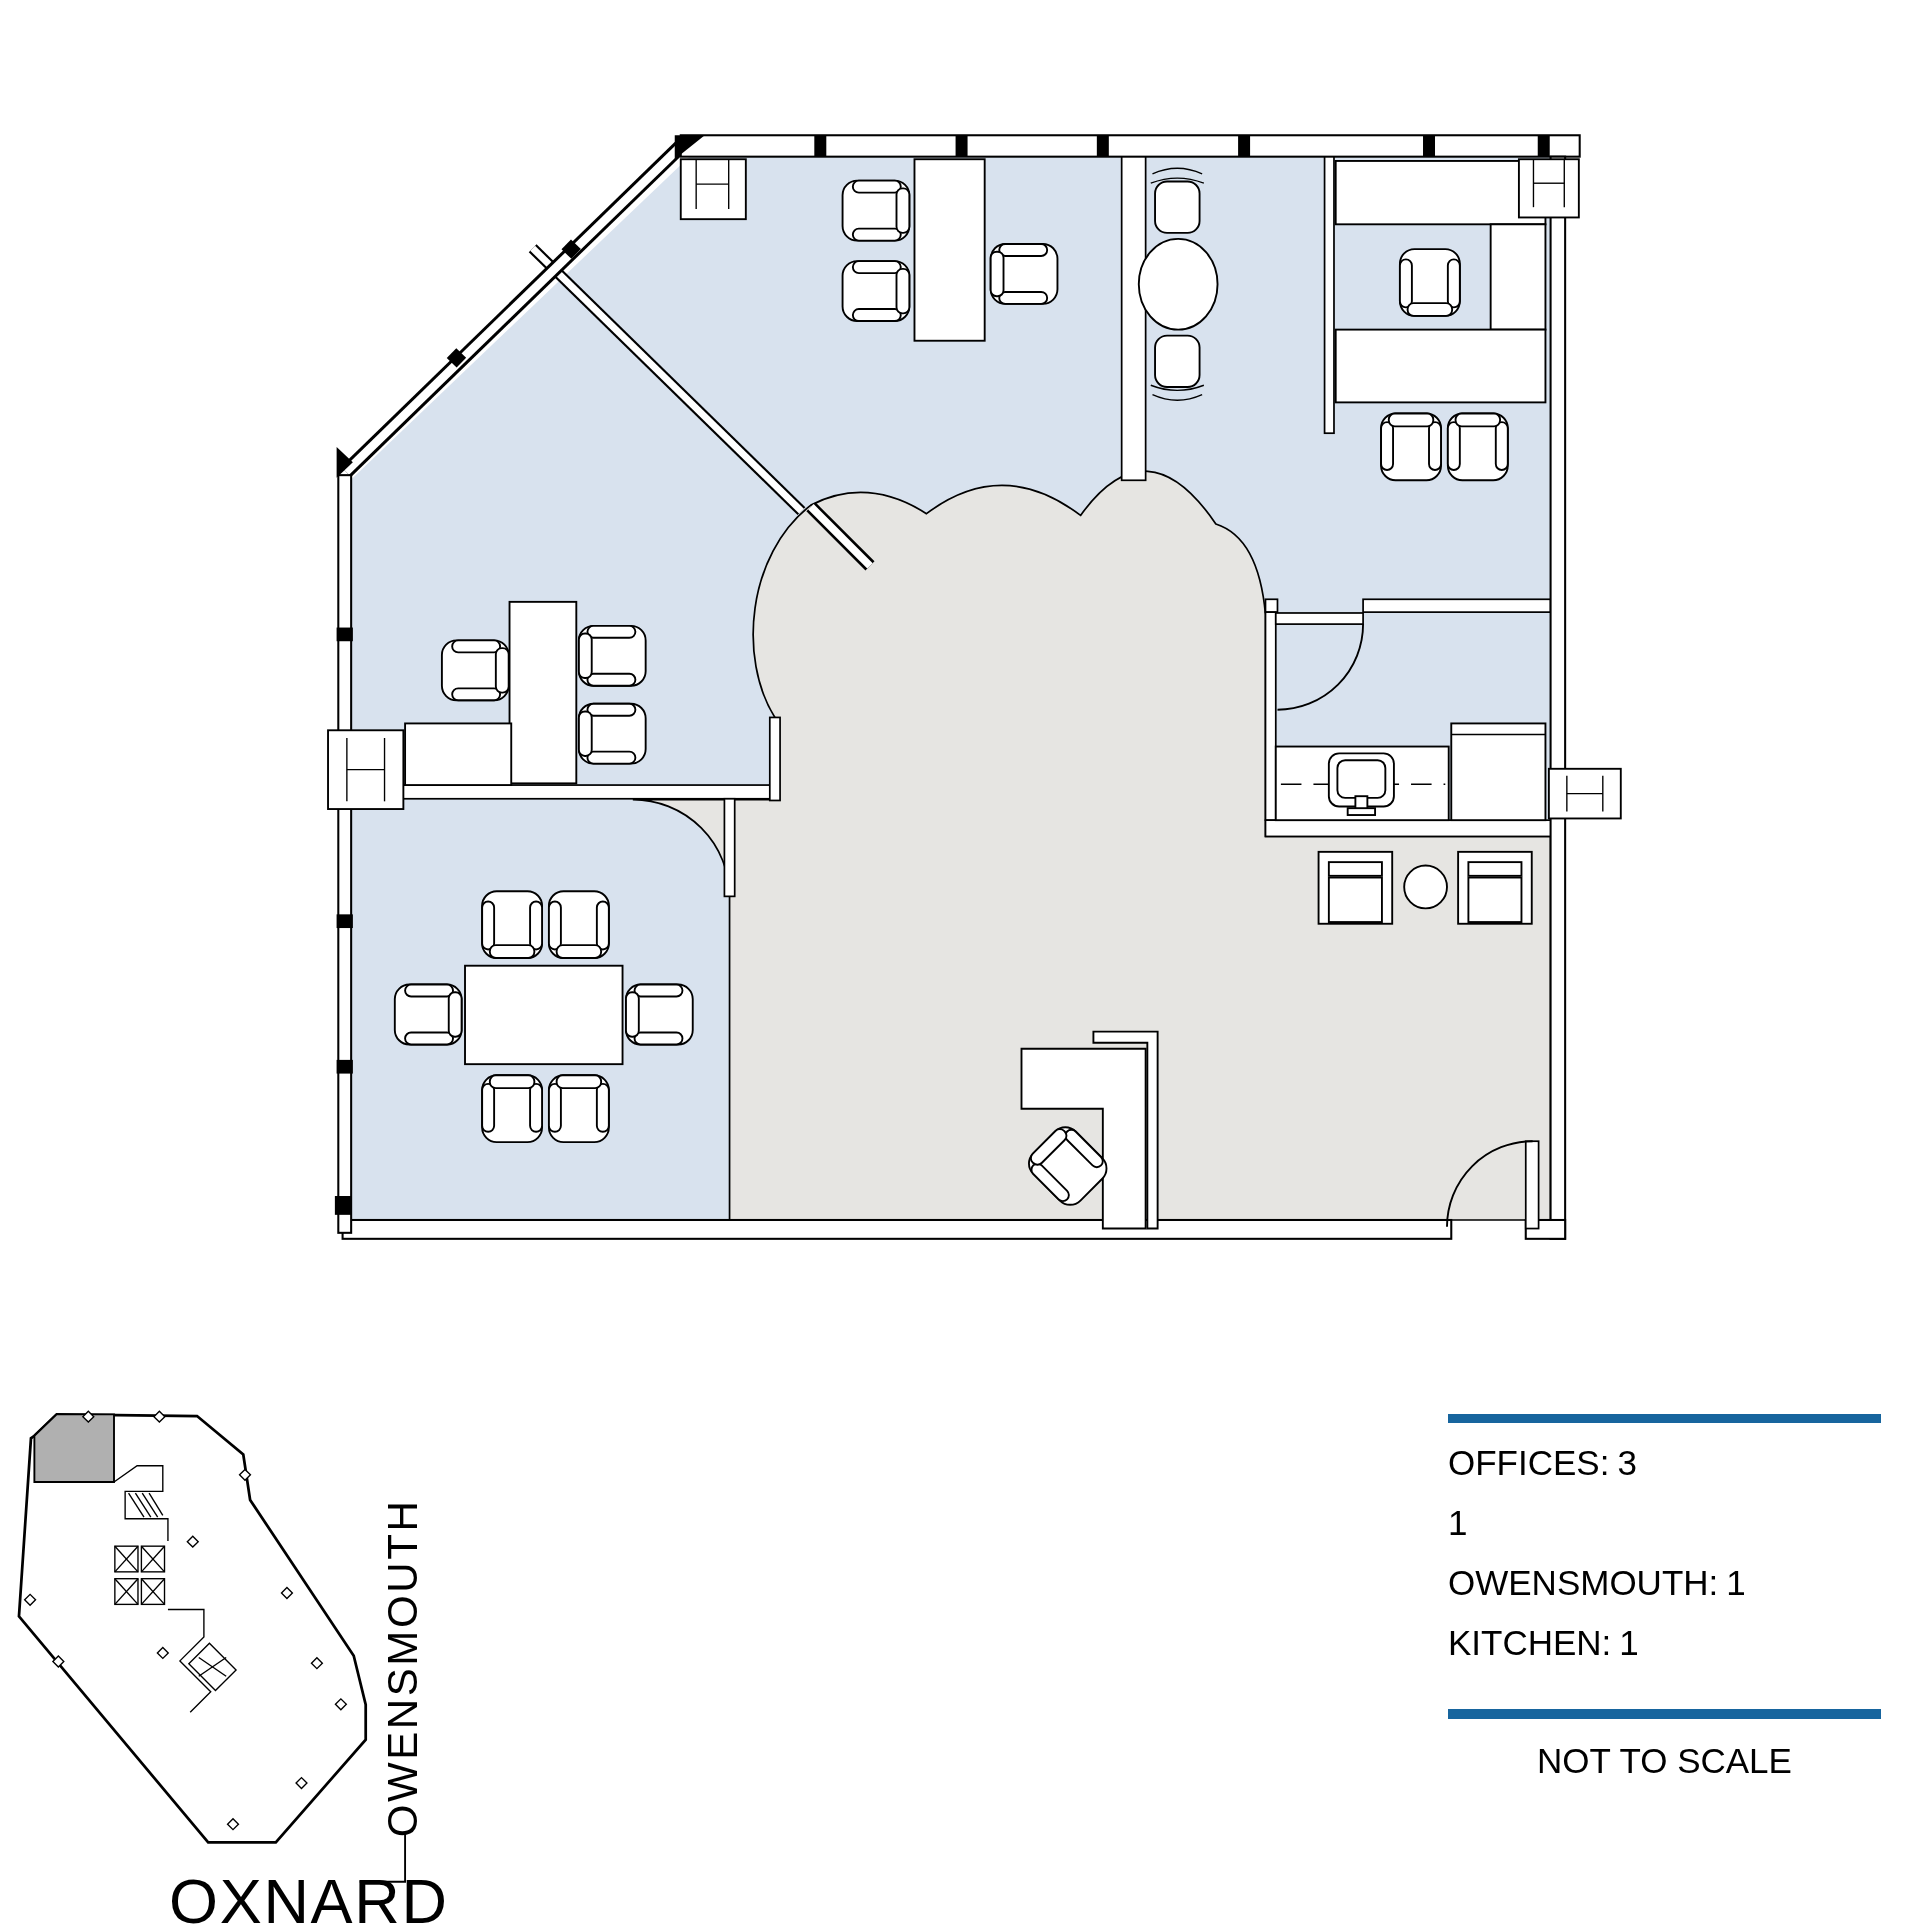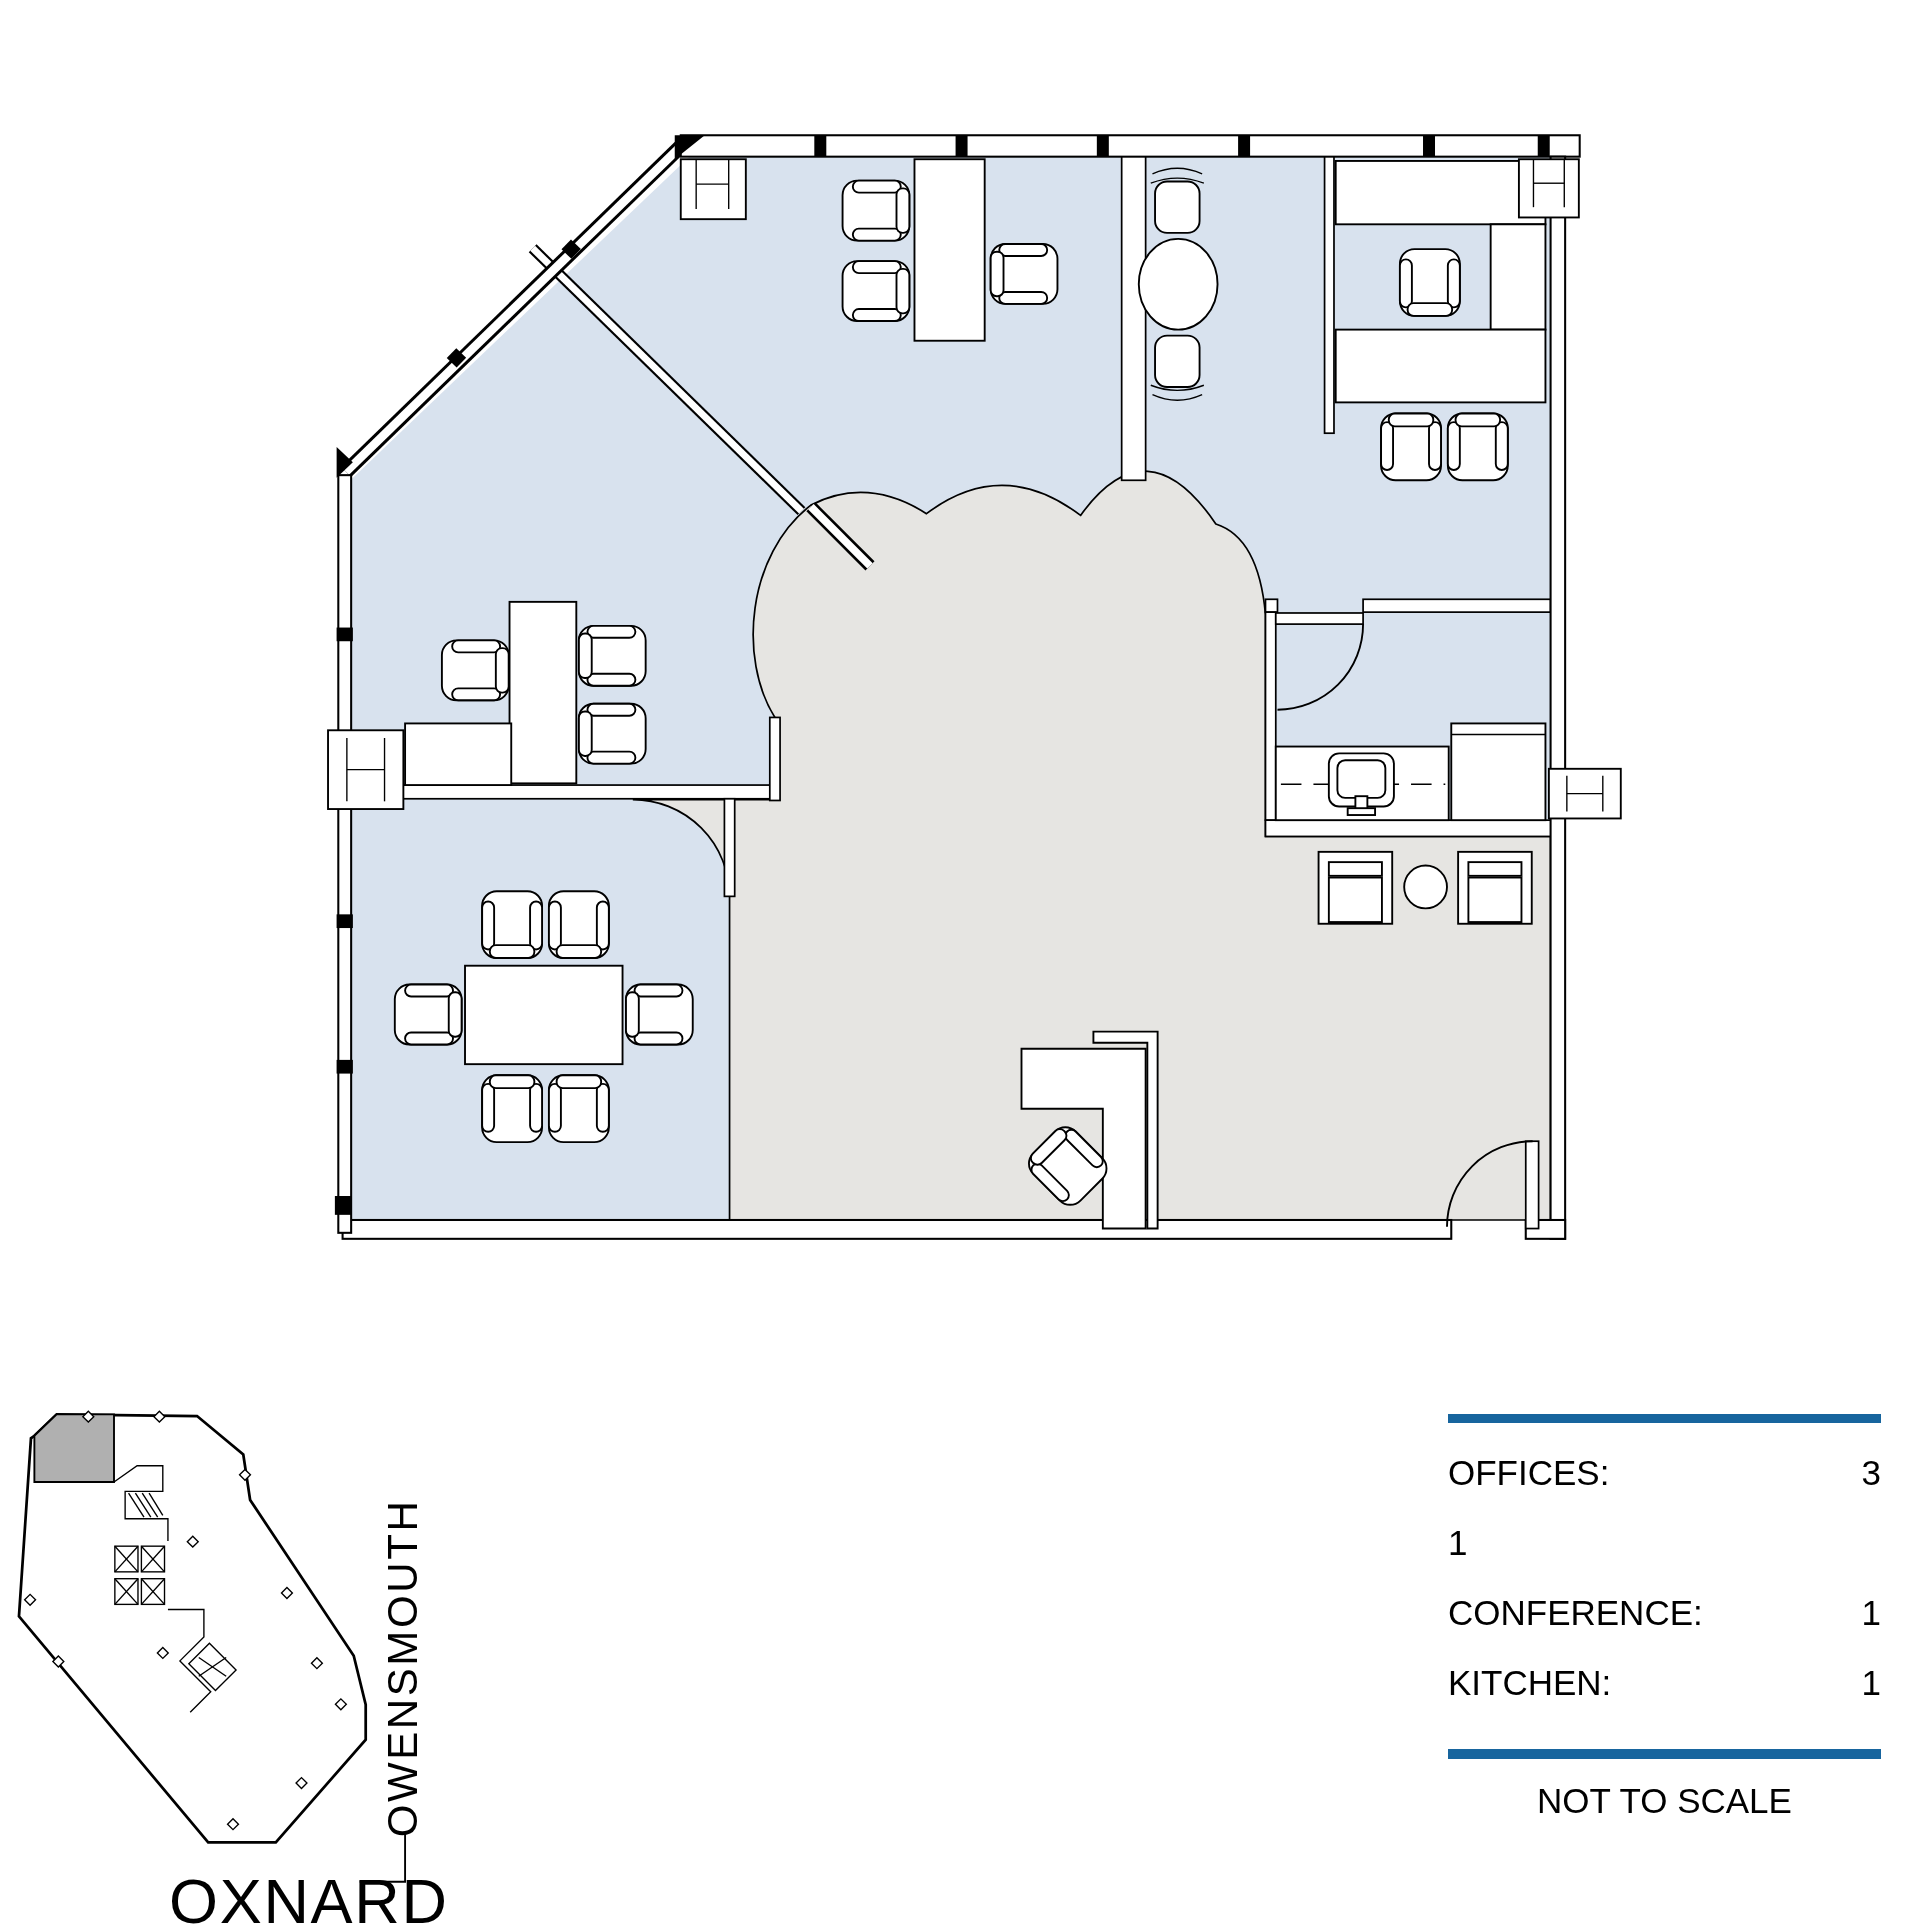--- a/index.html
+++ b/index.html
@@ -12,21 +12,21 @@
   .furn{fill:#ffffff;stroke:#000;stroke-width:2.2;}
   .blk{fill:#000;stroke:none;}
   .ln{stroke:#000;fill:none;stroke-width:2.2;}
   .lnth{stroke:#000;fill:none;stroke-width:1.6;}
   .kwall{stroke:#000;fill:#fff;stroke-width:3.2;}
   .kgray{fill:var(--keyplan-gray,#b0b0b0);stroke:#000;stroke-width:2.2;}
   .legend{position:absolute;left:1448px;top:1387px;width:433px;}
   .legend-title{text-align:center;font-size:37px;letter-spacing:0.9px;}
   .legend-rule{height:9.4px;background:var(--accent-blue,#17659e);margin-top:27px;}
   .legend-rows{margin-top:12px;}
-  .legend-row{display:flex;justify-content:space-between;font-size:35px;margin-top:30px;}
+  .legend-row{display:flex;font-size:35px;margin-top:20px;gap:8px;}
   .legend-notes{margin-top:22px;}
   .legend-note{text-align:center;font-size:35px;margin-top:19px;}
   .street-side{position:absolute;left:403px;top:1668px;transform:translate(-50%,-50%) rotate(-90deg);font-size:42px;letter-spacing:2.6px;white-space:nowrap;}
   .street-bottom{position:absolute;left:169px;top:1865px;font-size:63px;letter-spacing:1.7px;white-space:nowrap;}
 </style>
 </head>
 <body>
 
 <svg id="plan-svg" width="1918" height="1928" viewBox="0 0 2240 2252" xmlns="http://www.w3.org/2000/svg">
   <defs>
@@ -249,21 +249,21 @@
   <div class="legend-rule"></div>
   <div class="legend-rows">
     <div class="legend-row">
       <span>OFFICES:</span>
       <span>3</span>
     </div>
     <div class="legend-row">
       <span>1</span>
     </div>
     <div class="legend-row">
-      <span>CONFERENCE:</span>
+      <span>OWENSMOUTH:</span>
       <span>1</span>
     </div>
     <div class="legend-row">
       <span>KITCHEN:</span>
       <span>1</span>
     </div>
   </div>
   <div class="legend-rule" style="margin-top:46px;"></div>
   <div class="legend-notes">
     <div class="legend-note">NOT TO SCALE</div>

